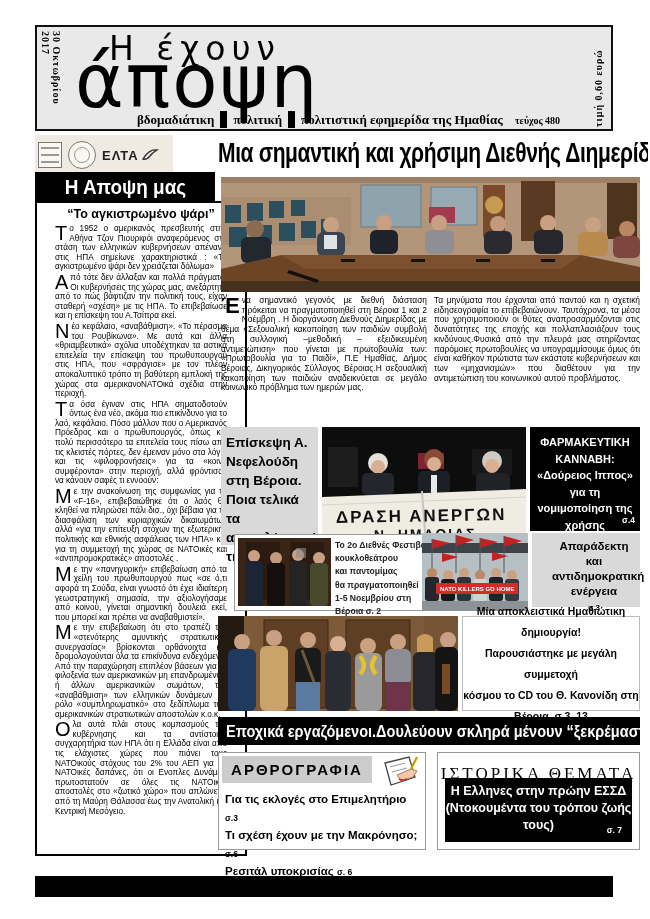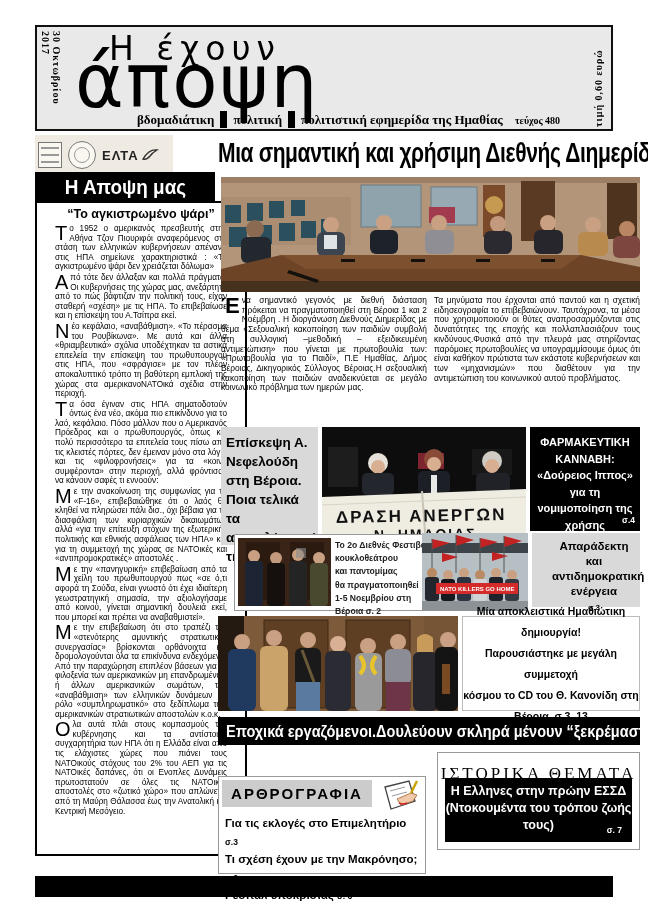--- a/index.html
+++ b/index.html
@@ -77,21 +77,21 @@
   .photo-group{left:218px;top:616px;width:240px;height:95px;overflow:hidden;}
   .cd-box{left:462px;top:616px;width:178px;height:95px;border:1px solid #bbb;box-sizing:border-box;
           display:flex;align-items:center;justify-content:center;text-align:center;
           font-weight:bold;font-size:10.5px;line-height:21px;white-space:pre-line;}
 
   
   .strip{left:218px;top:717px;width:422px;height:28px;background:#000;color:#fff;display:flex;align-items:center;padding-left:8px;box-sizing:border-box;}
   .strip span{display:inline-block;transform:scaleX(0.88);transform-origin:0 50%;white-space:nowrap;font-weight:bold;font-size:16.5px;}
 
   
-  .arthro-box{left:218px;top:752px;width:208px;height:98px;border:1px solid #999;box-sizing:border-box;background:#fff;margin-top:24px;}
+  .arthro-box{left:218px;top:752px;width:208px;height:98px;border:1px solid #999;box-sizing:border-box;background:#fff;}
   .arthro-header{left:3px;top:3px;width:150px;height:27px;background:#ccc;display:flex;align-items:center;justify-content:center;
                  font-weight:bold;font-size:15px;letter-spacing:2px;}
   .arthro-items{left:6px;top:38px;width:196px;font-weight:bold;font-size:11.5px;line-height:17.5px;}
   .arthro-page{font-size:8.5px;}
   .hand-icon{left:160px;top:2px;width:42px;height:32px;}
 
   .istorika-box{left:437px;top:752px;width:203px;height:98px;border:1px solid #999;box-sizing:border-box;background:#fff;}
   .istorika-header{text-align:center;font-family:"Liberation Serif",serif;font-size:17px;letter-spacing:3px;margin-top:11px;}
   .istorika-black{left:7px;top:25px;width:187px;height:64px;background:#000000;color:#fff;text-align:center;
                   font-weight:bold;font-size:12.5px;line-height:17px;padding-top:5px;box-sizing:border-box;position:absolute;}

